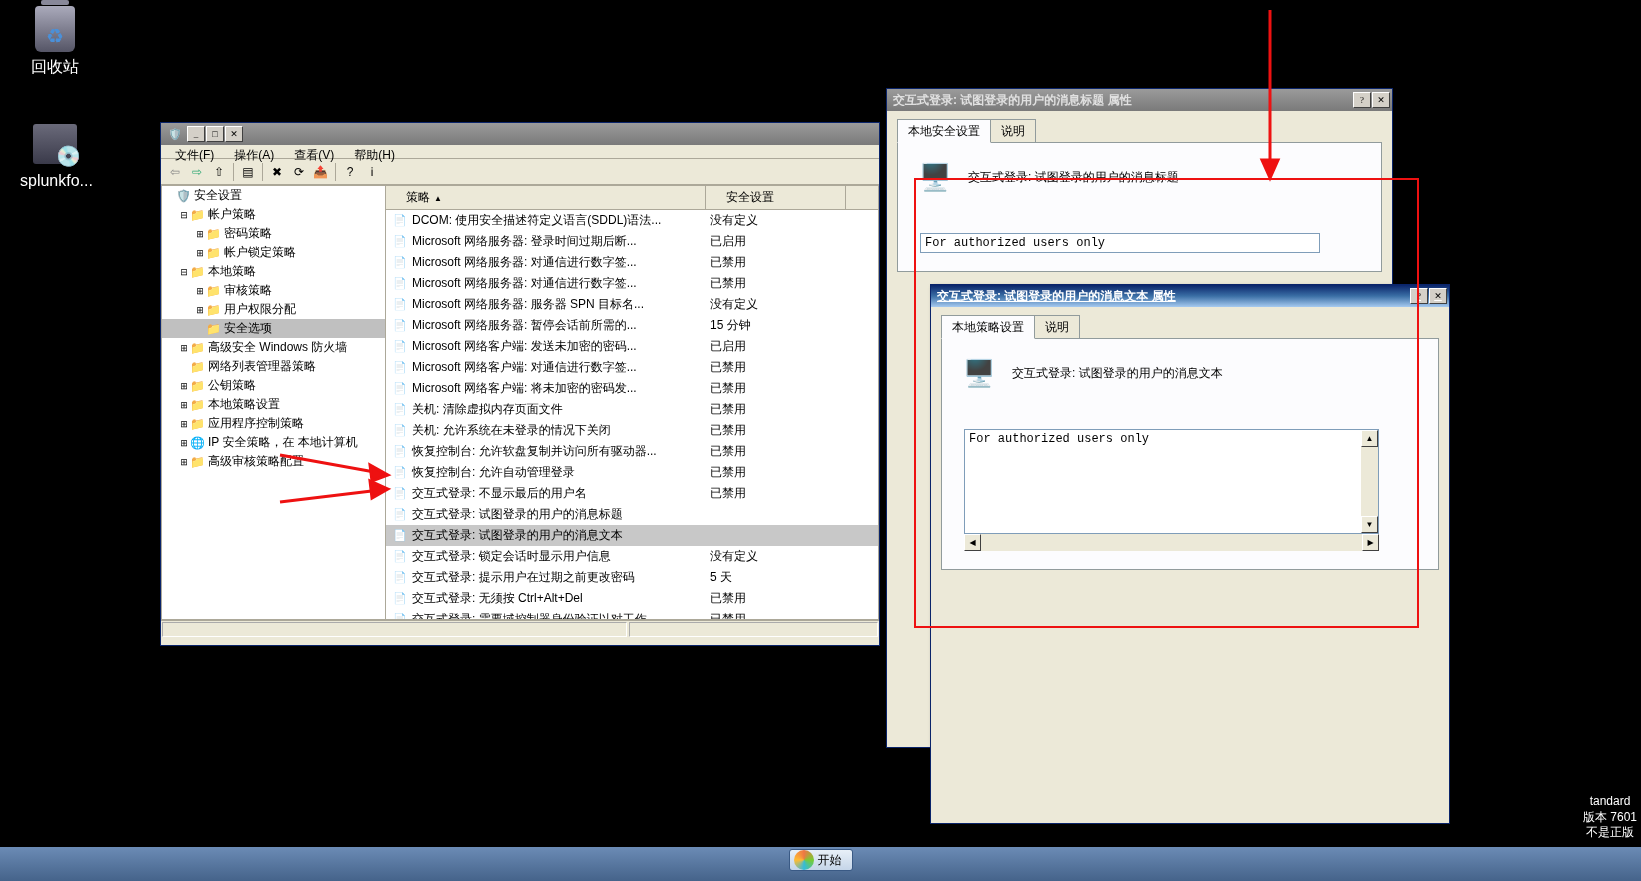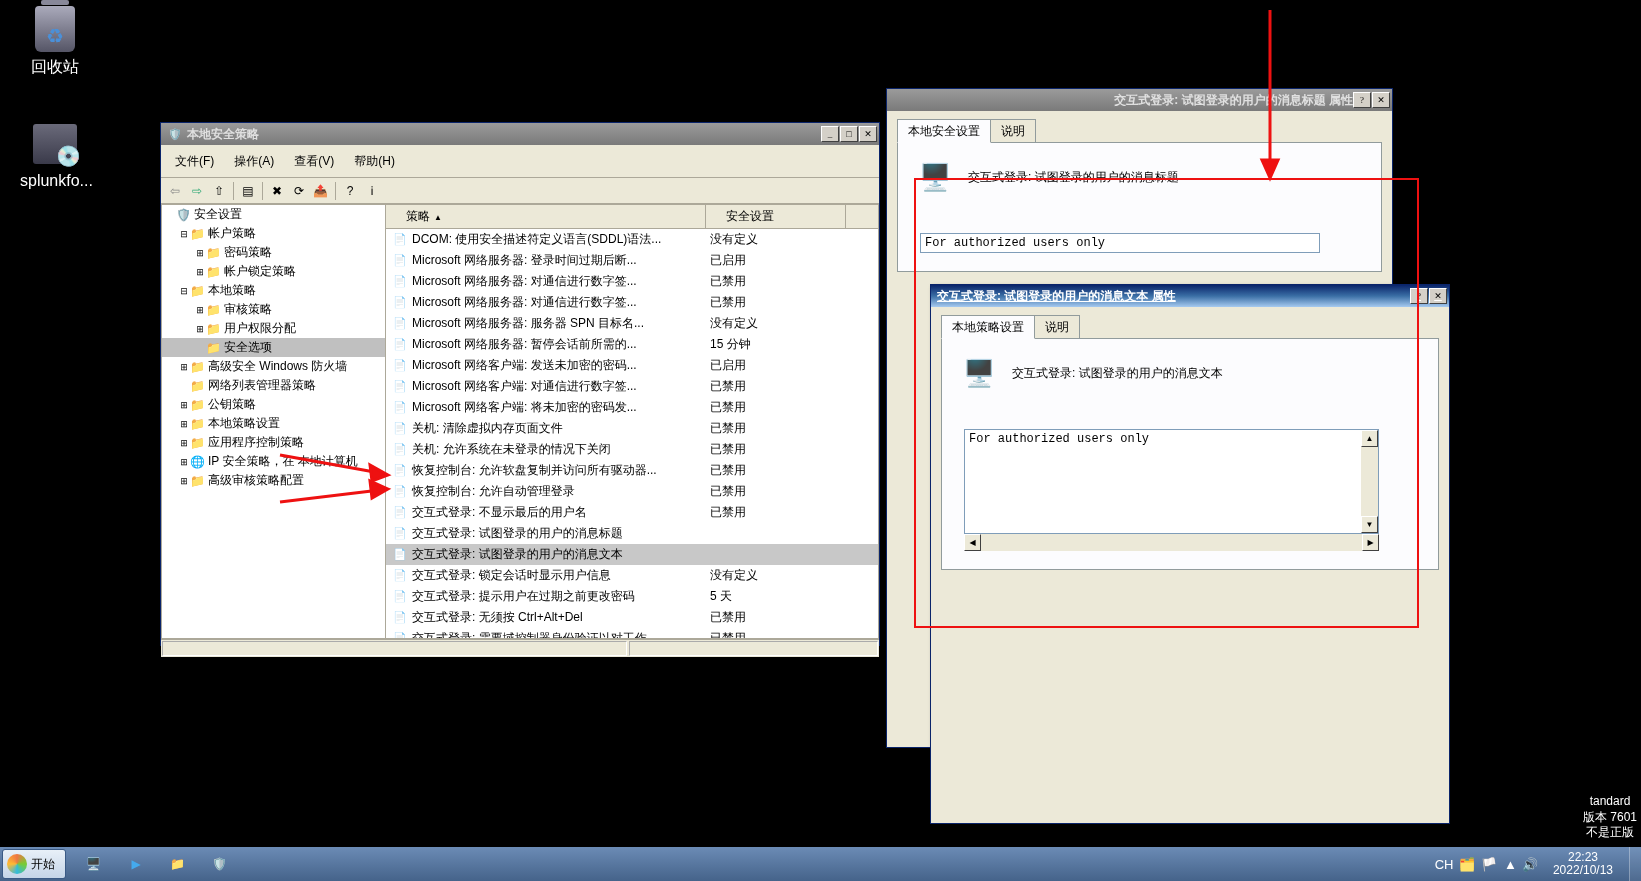--- a/index.html
+++ b/index.html
@@ -20,21 +20,21 @@
 .titlebar { height:22px; background:linear-gradient(#3a6ea5,#082b5a); color:#fff; display:flex; align-items:center; padding:0 2px 0 6px; }
 .titlebar.inactive { background:linear-gradient(#9b9b9b,#7a7a7a); }
 .titlebar .ttl-icon { width:16px; height:16px; margin-right:4px; display:inline-flex; align-items:center; justify-content:center; font-size:11px; }
 .titlebar .ttl-text { flex:1; font-size:12px; font-weight:bold; }
 .titlebar.inactive .ttl-text { color:#e0e0e0; }
 .win-btns { display:flex; gap:1px; }
 .win-btn { width:18px; height:16px; background:#d4d0c8; border:1px solid #fff; border-right-color:#404040; border-bottom-color:#404040; display:flex; align-items:center; justify-content:center; font-family:Marlett,Tahoma; font-size:9px; cursor:pointer; color:#000;}
 
 
 .secpol { left:160px; top:122px; width:720px; height:524px; }
-.menubar { height:14px; background:#ece9d8; display:flex; align-items:center; padding:16px 4px; border-bottom:1px solid #aca899; }
+.menubar { height:14px; background:#ece9d8; display:flex; padding:0 4px; border-bottom:1px solid #aca899; }
 .menubar span { padding:2px 10px; cursor:pointer; }
 .toolbar { height:26px; background:#ece9d8; display:flex; align-items:center; padding:0 4px; border-bottom:1px solid #aca899; gap:2px;}
 .tb-btn { width:20px; height:20px; display:flex; align-items:center; justify-content:center; cursor:pointer; font-size:12px; border:1px solid transparent;}
 .tb-sep { width:1px; height:18px; background:#aca899; margin:0 2px; }
 .pane-area { display:flex; height:435px; background:#fff; }
 .tree-pane { width:225px; border:1px solid #aca899; overflow:auto; background:#fff; }
 .tree-item { display:flex; align-items:center; padding:1px 0; white-space:nowrap; cursor:pointer; }
 .tree-item .exp { width:12px; text-align:center; font-size:9px; color:#000; }
 .tree-item .fico { width:16px; display:inline-flex; justify-content:center; margin-right:2px; }
 .tree-item.sel { background:#c0c0c0; }
@@ -54,42 +54,42 @@
 .list-row .col1 { width:318px; display:flex; align-items:center;}
 .list-row .col2 { width:140px; }
 .list-row .rico { width:16px; display:inline-flex; justify-content:center; margin-right:4px; font-size:11px;}
 .statusbar { height:18px; background:#ece9d8; border-top:1px solid #aca899; display:flex;}
 .statusbar > div { border:1px inset #fff; flex:1; margin:1px;}
 .statusbar > div:first-child { flex:0 0 465px;}
 
 
 .prop { left:886px; top:88px; width:507px; height:660px; }
 .prop2 { left:930px; top:284px; width:520px; height:540px; }
-.prop .titlebar { background:linear-gradient(#9b9b9b,#7a7a7a);text-align:right; }
+.prop .titlebar { background:linear-gradient(#9b9b9b,#7a7a7a); }
 .prop2 .titlebar { background:linear-gradient(#0a246a,#3a6ea5,#a6caf0);text-decoration:underline; }
 .prop-body { padding:8px 10px; position:relative; height:calc(100% - 22px); }
 .tabs { display:flex; }
 .tab { padding:3px 10px 2px; background:#ece9d8; border:1px solid #919b9c; border-bottom:none; margin-right:-1px; cursor:pointer; position:relative; z-index:1;}
 .tab.active { background:#fcfcfe; border-bottom:1px solid #fcfcfe; margin-bottom:-1px; z-index:2;}
 .tab-content { border:1px solid #919b9c; background:#fcfcfe; padding:18px 22px; min-height:120px;}
 .prop-icon-row { display:flex; align-items:center; gap:16px; margin-bottom:40px;}
 .prop-icon { width:32px; height:32px; display:flex; align-items:center; justify-content:center; font-size:26px;}
 .prop-input { width:400px; padding:2px 4px; border:1px solid #7f9db9; font-family:'Courier New',monospace; font-size:12px;}
 .prop-textarea-wrap { border:1px solid #7f9db9; width:415px; height:105px; display:flex; }
 .prop-textarea { flex:1; padding:2px 4px; border:none; font-family:'Courier New',monospace; font-size:12px; resize:none; overflow:auto;}
 .ta-scroll { width:17px; background:#ece9d8; display:flex; flex-direction:column; justify-content:space-between;}
 .ta-sbtn { height:17px; border:1px solid; border-color:#fff #404040 #404040 #fff; display:flex;align-items:center;justify-content:center;font-size:8px;}
 .ta-hscroll { height:17px; width:415px; background:#ece9d8; display:flex; justify-content:space-between;}
 
 
 .red-arrow { position:absolute; stroke:#e11; stroke-width:3; fill:#e11; }
 .red-box { position:absolute; border:2px solid #e11; pointer-events:none;}
 
 
-.taskbar { position:absolute; left:0; right:0; bottom:0; height:34px; background:linear-gradient(#6b8bb5,#45638a); display:flex; align-items:center;}
+.taskbar { position:absolute; left:0; right:0; bottom:0; height:34px; background:linear-gradient(#6b8bb5,#45638a); display:flex; align-items:center;flex-direction:column;}
 .start-btn { display:flex; align-items:center; height:30px; padding:0 10px 0 4px; margin:2px; background:linear-gradient(#e8f0f8,#c5d5e8); border-radius:3px; border:1px solid #3a5a85; cursor:pointer; gap:4px;}
 .start-orb { width:20px; height:20px; border-radius:50%; background:conic-gradient(#e74,#7c3,#3bd,#fb3,#e74);}
 .ql { display:flex; gap:2px; margin-left:6px;}
 .ql-btn { width:40px; height:30px; display:flex; align-items:center; justify-content:center; cursor:pointer; border-radius:2px;}
 .tray { margin-left:auto; display:flex; align-items:center; gap:6px; padding:16px 8px; height:100%; color:#fff;}
 .tray-ico { font-size:13px; cursor:pointer;}
 .clock { text-align:center; line-height:1.1; font-size:11px; padding:0 8px; color:#fff;}
 .showdesk { width:12px; height:34px; border-left:1px solid rgba(255,255,255,.3); background:rgba(255,255,255,.05); cursor:pointer;}
 
 
@@ -108,21 +108,20 @@
 <div class="desktop-icon" style="left:20px;top:120px">
   <div class="ico">
       <div class="splunk-glyph"></div>
     </div>
   <div class="lbl">splunkfo...</div>
 </div>
 
 <div class="window secpol">
   <div class="titlebar inactive">
     <span class="ttl-icon">🛡️</span>
-    <span class="ttl-text">本地安全策略</span>
     <div class="win-btns">
       <div class="win-btn">_</div>
       <div class="win-btn">□</div>
       <div class="win-btn">✕</div>
     </div>
   </div>
   <div class="menubar">
     <span>文件(F)</span>
     <span>操作(A)</span>
     <span>查看(V)</span>

